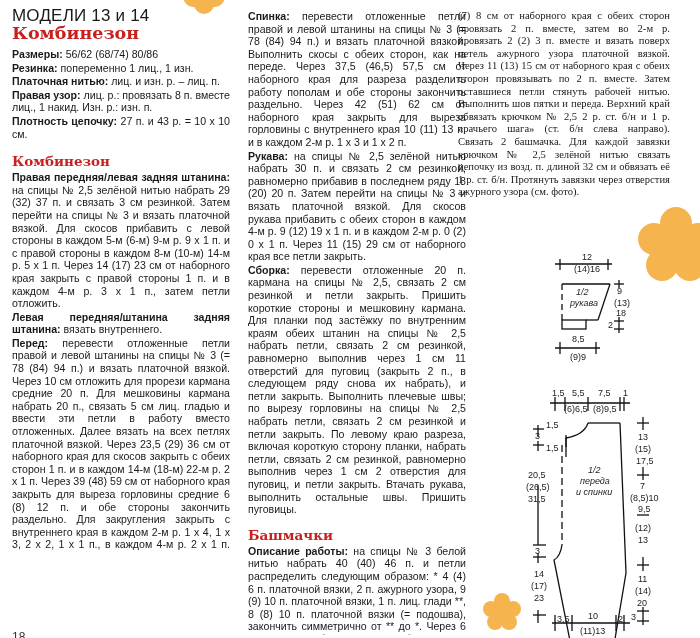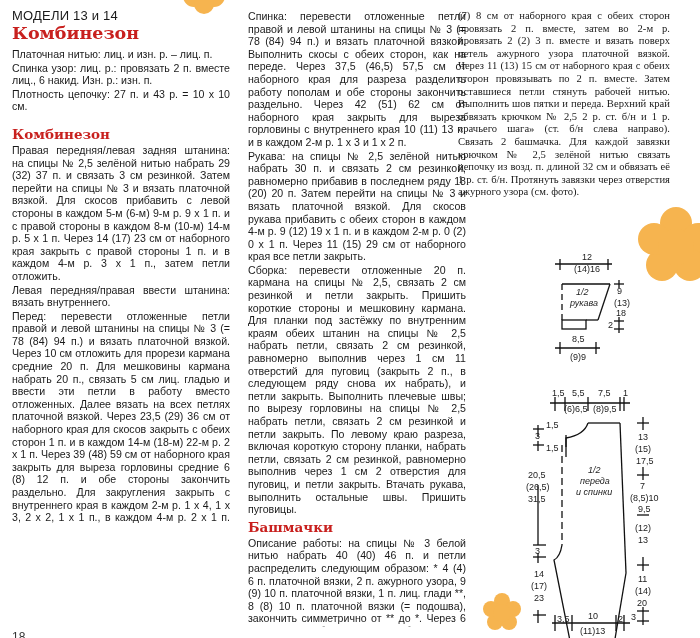--- a/index.html
+++ b/index.html
@@ -2,24 +2,24 @@
 <html><head>
 <meta charset="utf-8">
 <style>
   html,body{margin:0;padding:0;background:#fff;}
   body{width:700px;height:638px;position:relative;overflow:hidden;font-family:"Liberation Sans",sans-serif;color:#1a1a1a;}
   .col{position:absolute;top:0;font-size:10.6px;line-height:12.6px;text-align:justify;}
   .col p{margin:0 0 1px 0;}
   #col1{left:12px;width:218px;top:8px;}
   #col2{left:248px;width:218px;top:10px;}
   #col3{left:458px;width:212px;top:10px;font-family:Liberation Serif, serif;}
-  .model{font-size:13px;line-height:15px;letter-spacing:0.2px;margin-bottom:1px;}
+  .model{font-size:17px;line-height:15px;letter-spacing:0.2px;margin-bottom:1px;}
   .title{font-family:"DejaVu Serif",serif;font-weight:bold;color:#c8201e;font-size:17.5px;line-height:18px;margin:0 0 6px 0;}
   .sec{font-family:"DejaVu Serif",serif;font-weight:bold;color:#c8201e;font-size:13.5px;line-height:15px;margin:10px 0 2px 0;}
-  b{font-weight:normal;}
+  b{font-weight:bold;}
   .flower{position:absolute;}
   .page-num{position:absolute;left:12px;top:630px;font-size:12px;color:#333;}
   svg.diag{position:absolute;}
   svg.diag text{font-family:"Liberation Sans",sans-serif;font-size:9px;fill:#222;}
 </style>
 </head>
 <body>
 
 <svg class="flower" style="left:180px;top:-22px" width="50" height="40" viewBox="0 0 50 40">
   <g fill="#f6b44f">
@@ -48,37 +48,39 @@
       <circle cx="20" cy="21" r="9"></circle>
   </g>
 </svg>
 <svg class="flower" style="left:492px;top:588px" width="1" height="1"></svg>
 
 <div id="col1" class="col">
   <div class="model">МОДЕЛИ 13 и 14</div>
   <div class="title">
     <div>Комбинезон</div>
   </div>
+  <p><b>Размеры:</b><span> 56/62 (68/74) 80/86</span></p>
+  <p><b>Резинка:</b><span> попеременно 1 лиц., 1 изн.</span></p>
   <p><b>Платочная нитью:</b><span> лиц. и изн. р. – лиц. п.</span></p>
-  <p><b>Спинка узор:</b><span> лиц. р.: провязать 2 п. вместе лиц., 6 накид. Изн. р.: изн. п.</span></p>
+  <p><b>Правая узор:</b><span> лиц. р.: провязать 8 п. вместе лиц., 1 накид. Изн. р.: изн. п.</span></p>
   <p><b>Плотность цепочку:</b><span> 27 п. и 43 р. = 10 x 10 см.</span></p>
 
   <div class="sec" style="margin-top:14px">Комбинезон</div>
   <p><b>Правая передняя/левая задняя штанина:</b><span> на спицы № 2,5 зелёной нитью набрать 29 (32) 37 п. и связать 3 см резинкой. Затем перейти на спицы № 3 и вязать платочной вязкой. Для скосов прибавить с левой стороны в каждом 5-м (6-м) 9-м р. 9 x 1 п. и с правой стороны в каждом 8-м (10-м) 14-м р. 5 x 1 п. Через 14 (17) 23 см от наборного края закрыть с правой стороны 1 п. и в каждом 4-м р. 3 x 1 п., затем петли отложить.</span></p>
-  <p><b>Левая передняя/правая ввести штанина:</b><span> вязать внутреннего.</span></p>
+  <p><b>Левая передняя/штанина задняя штанина:</b><span> вязать внутреннего.</span></p>
   <p style="height:215px;overflow:hidden"><b>Перед:</b><span> перевести отложенные петли правой и левой штанины на спицы № 3 (= 78 (84) 94 п.) и вязать платочной вязкой. Через 10 см отложить для прорези кармана средние 20 п. Для мешковины кармана набрать 20 п., связать 5 см лиц. гладью и ввести эти петли в работу вместо отложенных. Далее вязать на всех петлях платочной вязкой. Через 23,5 (29) 36 см от наборного края для скосов закрыть с обеих сторон 1 п. и в каждом 14-м (18-м) 22-м р. 2 x 1 п. Через 39 (48) 59 см от наборного края закрыть для выреза горловины средние 6 (8) 12 п. и обе стороны закончить раздельно. Для закругления закрыть с внутреннего края в каждом 2-м р. 1 x 4, 1 x 3, 2 x 2, 1 x 1 п., в каждом 4-м р. 2 x 1 п. Через 43,5 (52,5) 63,5 см от наборного края оставшиеся петли закрыть.</span></p>
 </div>
 
 <div class="page-num">18</div>
 
 <div id="col2" class="col">
   <p><b>Спинка:</b><span> перевести отложенные петли правой и левой штанины на спицы № 3 (= 78 (84) 94 п.) и вязать платочной вязкой. Выполнить скосы с обеих сторон, как на переде. Через 37,5 (46,5) 57,5 см от наборного края для разреза разделить работу пополам и обе стороны закончить раздельно. Через 42 (51) 62 см от наборного края закрыть для выреза горловины с внутреннего края 10 (11) 13 п. и в каждом 2-м р. 1 x 3 и 1 x 2 п.</span></p>
   <p><b>Рукава:</b><span> на спицы № 2,5 зелёной нитью набрать 30 п. и связать 2 см резинкой, равномерно прибавив в последнем ряду 18 (20) 20 п. Затем перейти на спицы № 3 и вязать платочной вязкой. Для скосов рукава прибавить с обеих сторон в каждом 4-м р. 9 (12) 19 x 1 п. и в каждом 2-м р. 0 (2) 0 x 1 п. Через 11 (15) 29 см от наборного края все петли закрыть.</span></p>
   <p><b>Сборка:</b><span> перевести отложенные 20 п. кармана на спицы № 2,5, связать 2 см резинкой и петли закрыть. Пришить короткие стороны и мешковину кармана. Для планки под застёжку по внутренним краям обеих штанин на спицы № 2,5 набрать петли, связать 2 см резинкой, равномерно выполнив через 1 см 11 отверстий для пуговиц (закрыть 2 п., в следующем ряду снова их набрать), и петли закрыть. Выполнить плечевые швы; по вырезу горловины на спицы № 2,5 набрать петли, связать 2 см резинкой и петли закрыть. По левому краю разреза, включая короткую сторону планки, набрать петли, связать 2 см резинкой, равномерно выполнив через 1 см 2 отверстия для пуговиц, и петли закрыть. Втачать рукава, выполнить остальные швы. Пришить пуговицы.</span></p>
-  <div class="sec" style="margin-top:4px">Башмачки</div>
+  <div class="sec" style="margin-top:12px">Башмачки</div>
   <p style="height:90px;overflow:hidden"><b>Описание работы:</b><span> на спицы № 3 белой нитью набрать 40 (40) 46 п. и петли распределить следующим образом: * 4 (4) 6 п. платочной вязки, 2 п. ажурного узора, 9 (9) 10 п. платочной вязки, 1 п. лиц. глади **, 8 (8) 10 п. платочной вязки (= подошва), закончить симметрично от ** до *. Через 6 (7) 8 см от наборного края с обеих сторон провязать 2 п. вместе, затем во 2-м р. провязать 2 (2) 3 п. вместе и вязать поверх петель ажурного узора платочной вязкой. Через 11 (13) 15 см от наборного края с обеих сторон провязывать по 2 п. вместе. Затем оставшиеся петли стянуть рабочей нитью. Выполнить шов пятки и переда. Верхний край обвязать крючком № 2,5 2 р. ст. б/н и 1 р. «рачьего шага» (ст. б/н слева направо). Связать 2 башмачка. Для каждой завязки крючком № 2,5 зелёной нитью связать цепочку из возд. п. длиной 32 см и обвязать её 1 р. ст. б/н. Протянуть завязки через отверстия ажурного узора (см. фото).</span></p>
 </div>
 
 <div id="col3" class="col">
   <p>(7) 8 см от наборного края с обеих сторон провязать 2 п. вместе, затем во 2-м р. провязать 2 (2) 3 п. вместе и вязать поверх петель ажурного узора платочной вязкой. Через 11 (13) 15 см от наборного края с обеих сторон провязывать по 2 п. вместе. Затем оставшиеся петли стянуть рабочей нитью. Выполнить шов пятки и переда. Верхний край обвязать крючком № 2,5 2 р. ст. б/н и 1 р. «рачьего шага» (ст. б/н слева направо). Связать 2 башмачка. Для каждой завязки крючком № 2,5 зелёной нитью связать цепочку из возд. п. длиной 32 см и обвязать её 1 р. ст. б/н. Протянуть завязки через отверстия ажурного узора (см. фото).</p>
 </div>
 
 <svg class="diag" style="left:540px;top:250px" width="110" height="120" viewBox="0 0 110 120">
   <g stroke="#111" stroke-width="1.3" fill="none">
     <line x1="15" y1="14" x2="72" y2="14"></line>

